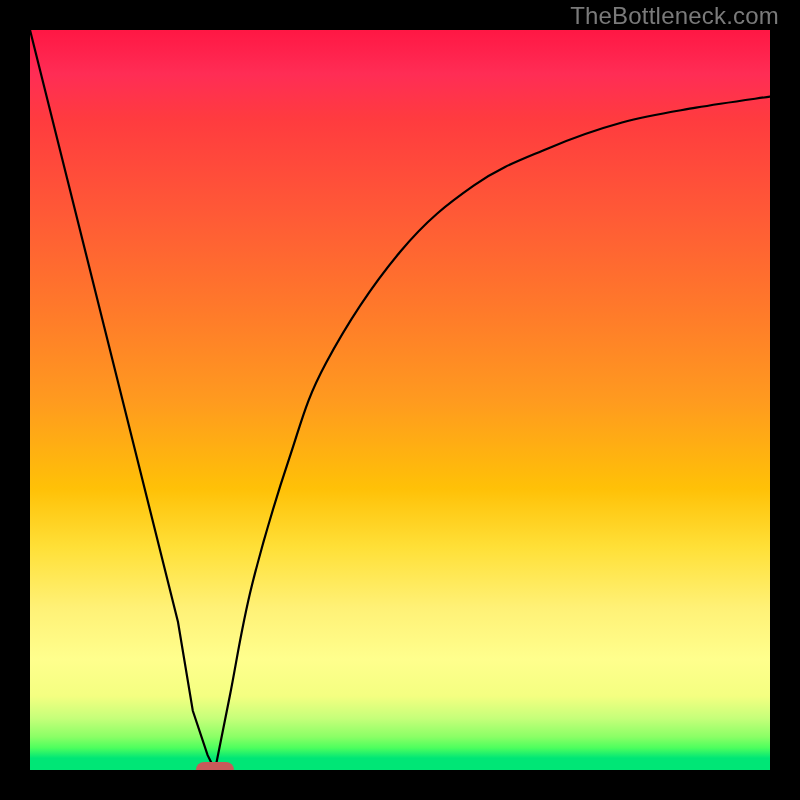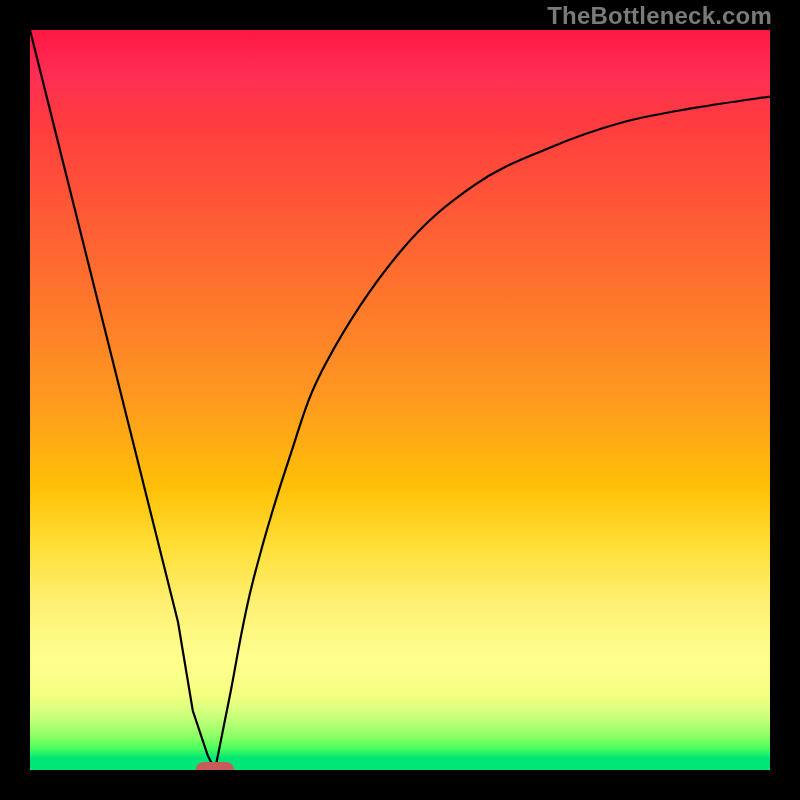--- a/index.html
+++ b/index.html
@@ -13,24 +13,24 @@
   }
   .frame {
     position: relative;
     width: 800px;
     height: 800px;
     background: #000;
   }
   .watermark {
     position: absolute;
     top: 2px;
-    right: 28px;
+    right: 21px;
     color: #7a7a7a;
     font-size: 24px;
-    font-weight: 700;
+    font-weight: 400;
     letter-spacing: 0.2px;
     z-index: 10;
   }
   .plot-area {
     position: absolute;
     left: 30px;
     top: 30px;
     width: 740px;
     height: 740px;
     overflow: hidden;

